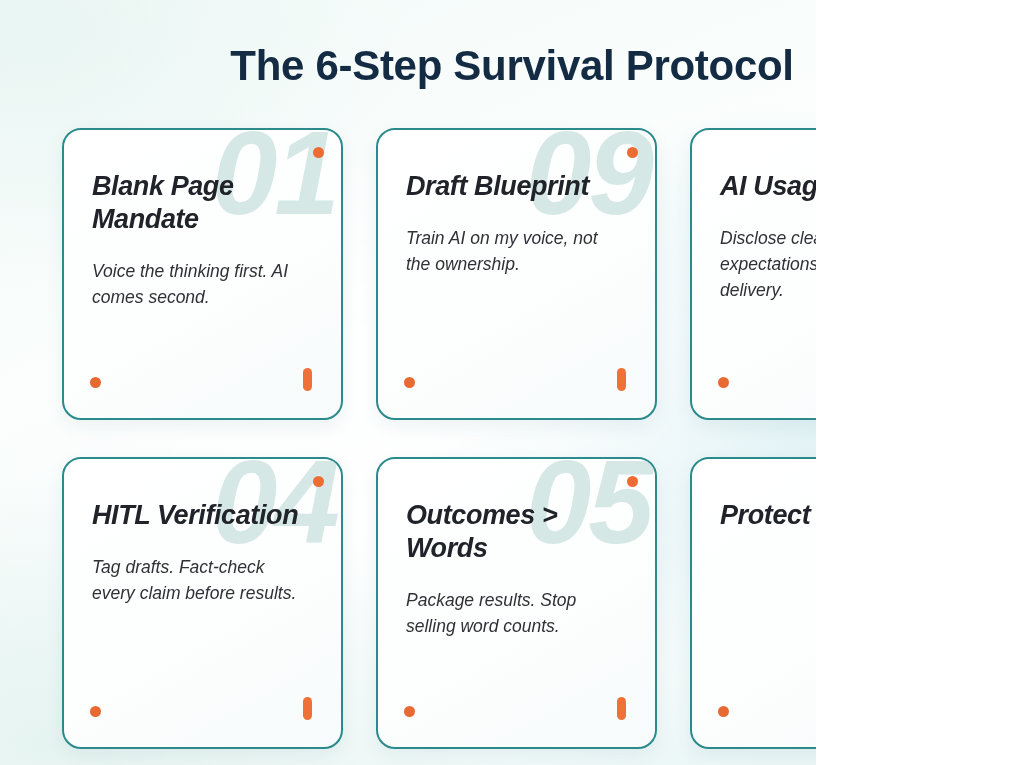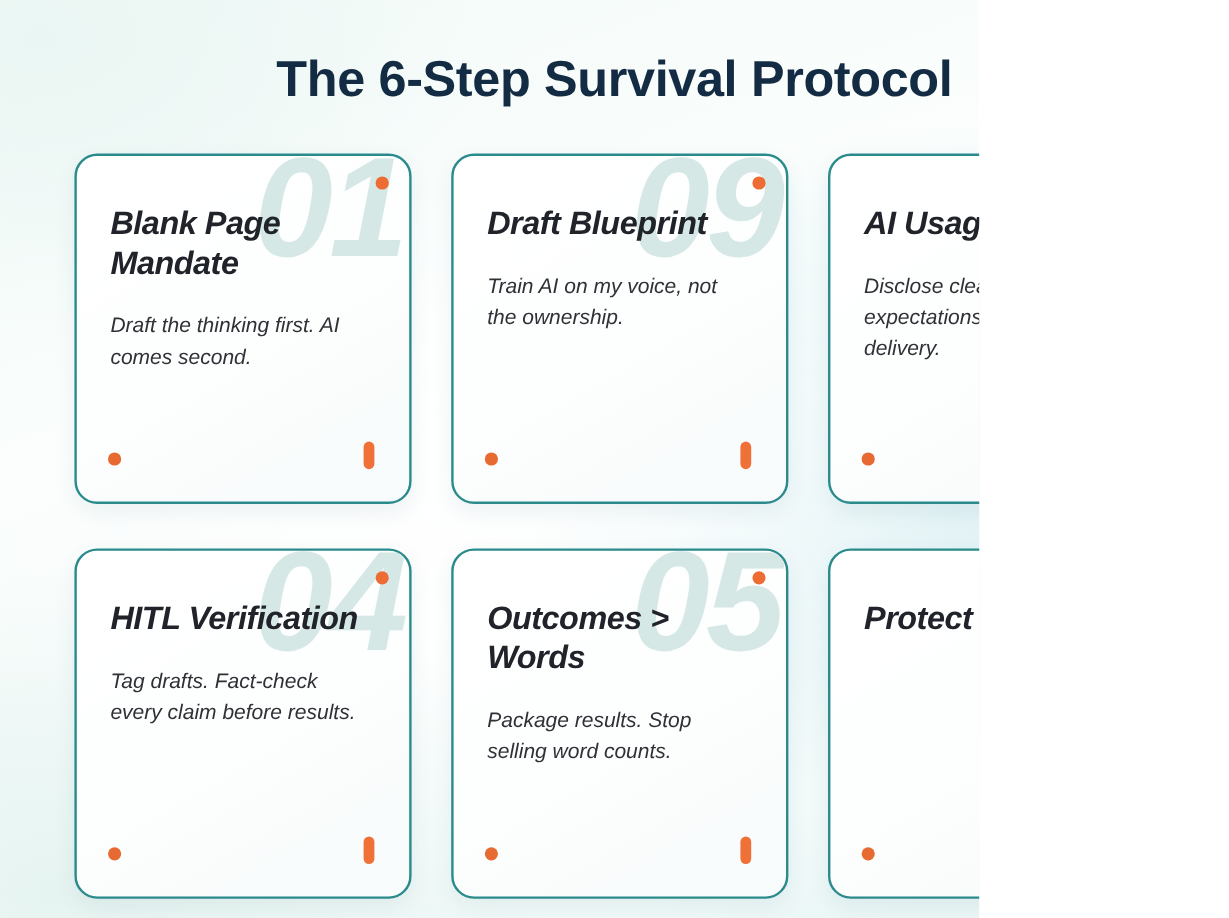--- a/index.html
+++ b/index.html
@@ -157,21 +157,21 @@
 
   <div class="title">The 6-Step Survival Protocol</div>
 
   <div class="grid">
 
     <div class="card">
       <div class="card-num">01</div>
       <span class="dot-tr"></span>
       <div class="card-body">
         <div class="card-heading">Blank Page Mandate</div>
-        <div class="card-text">Draft the thinking first. AI comes second.</div>
+        <div class="card-text">Voice the thinking first. AI comes second.</div>
       </div>
       <span class="dot-bl"></span>
       <span class="bar-br"></span>
     </div>
 
     <div class="card">
       <div class="card-num">09</div>
       <span class="dot-tr"></span>
       <div class="card-body">
         <div class="card-heading">Draft Blueprint</div>

